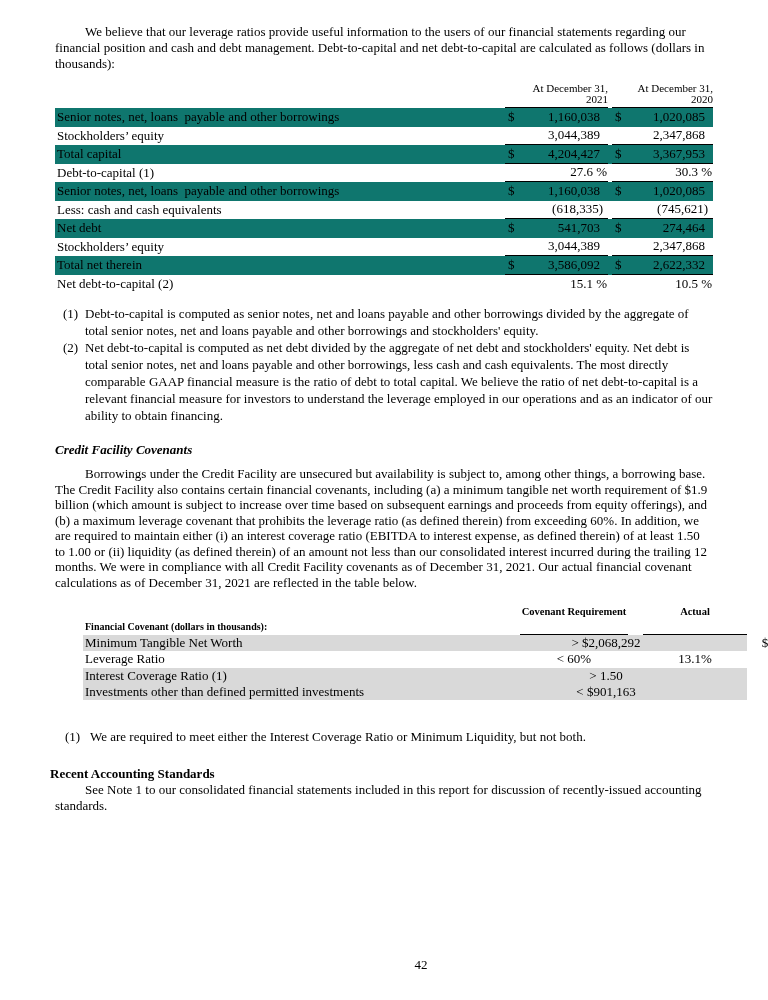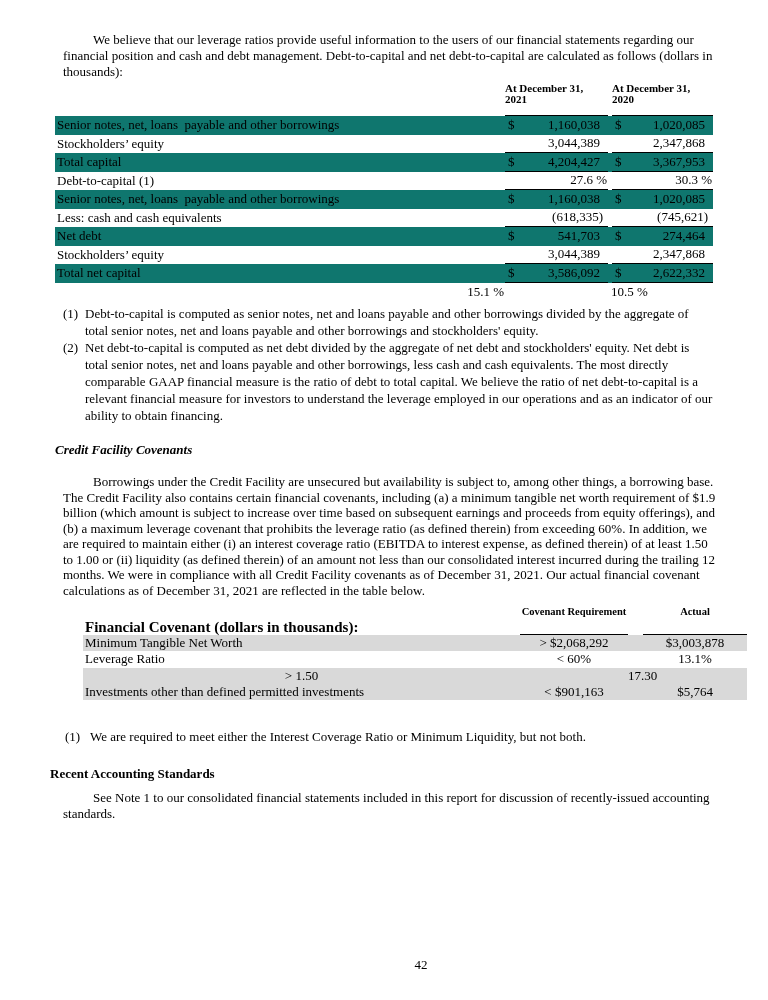--- a/index.html
+++ b/index.html
@@ -2,29 +2,29 @@
 <html><head>
 <meta charset="utf-8">
 <style>
   html,body { margin:0; padding:0; background:#fff; }
   .page {
     position:relative; width:768px; height:1000px; background:#ffffff;
     font-family:"Liberation Serif","DejaVu Serif",serif; color:#000;
     font-size:13px; overflow:hidden;
   }
   .abs { position:absolute; }
-  .para { left:55px; width:658px; line-height:16px; margin:8px; }
+  .para { left:55px; width:658px; line-height:16px; margin:0; }
   .indent { text-indent:30px; }
 
   
   .t1 { left:55px; top:83px; width:658px; }
   .t1-head, .t1-row { display:grid; grid-template-columns:450px 103px 4px 101px; }
   .t1-colh {
-    grid-column:auto; font-weight:bold; font-size:11px; line-height:11px;
-    text-align:left; border-bottom:1.5px solid #000; padding-bottom:10px;
+    grid-column:auto; font-weight:normal; font-size:11px; line-height:11px;
+    text-align:right; border-bottom:1.5px solid #000; padding-bottom:2px;
     align-self:end;
   }
   .t1-row { height:18.5px; align-items:center; box-sizing:border-box; }
   .t1-row.shaded { background:#0f766e; }
   .t1-label { padding-left:2px; white-space:pre; overflow:hidden; }
   .t1-val { display:flex; align-items:center; height:100%; box-sizing:border-box; }
   .t1-val.ul { border-bottom:1.5px solid #000; }
   .cur { padding-left:3px; }
   .num { flex:1; text-align:right; white-space:pre; }
   .num.amt { padding-right:8px; }
@@ -38,27 +38,27 @@
   .fn2 { position:relative; padding-left:35px; margin:0; line-height:16px; }
   .fn2 .fn-marker { left:10px; }
 
   .heading-bi { left:55px; font-weight:bold; font-style:italic; margin:0; }
   .heading-b  { left:38px; font-weight:bold; margin:12px; }
 
   
   .t2 { left:83px; top:606px; width:664px; }
   .t2-head, .t2-row { display:grid; grid-template-columns:437px 108px 15px 104px; }
   .t2-head { align-items:end; }
-  .t2-label-h { font-size:15px; font-weight:bold; line-height:12px; padding-bottom:2px; padding-left:2px; }
+  .t2-label-h { font-size:10px; font-weight:bold; line-height:12px; padding-bottom:2px; padding-left:2px; }
   .t2-colh {
     font-size:10.5px; font-weight:bold; line-height:12px; text-align:center;
     border-bottom:1.5px solid #000; padding-bottom:16px;
   }
   .t2-row { height:16.3px; align-items:center; }
-  .t2-row.shaded { background:#d9d9d9; }
+  .t2-row.shaded { background:#d9d9d9;gap:32px; }
   .t2-label { padding-left:2px; white-space:pre; overflow:hidden; }
   .t2-cell { text-align:center; white-space:pre; }
 
   .page-number { left:0; width:768px; text-align:center; margin:0; }
 </style>
 </head>
 <body>
 
 <div class="page">
 
@@ -168,32 +168,33 @@
             <div class="cur"></div>
             <div class="num amt">3,044,389</div>
           </div>
           <div></div>
           <div class="t1-val ul">
             <div class="cur"></div>
             <div class="num amt">2,347,868</div>
           </div>
         </div>
         <div class="t1-row shaded">
-          <div class="t1-label">Total net capital</div>
+          <div class="t1-label">Total net therein</div>
           <div class="t1-val ul">
             <div class="cur">$</div>
             <div class="num amt">3,586,092</div>
           </div>
           <div></div>
           <div class="t1-val ul">
             <div class="cur">$</div>
             <div class="num amt">2,622,332</div>
           </div>
         </div>
         <div class="t1-row">
+          <div class="t1-label">Net debt-to-capital (2)</div>
           <div class="t1-val">
             <div class="cur"></div>
             <div class="num pct">15.1 %</div>
           </div>
           <div></div>
           <div class="t1-val">
             <div class="cur"></div>
             <div class="num pct">10.5 %</div>
           </div>
         </div>
@@ -228,20 +229,21 @@
           <div></div>
           <div class="t2-cell">$3,003,878</div>
         </div>
         <div class="t2-row">
           <div class="t2-label">Leverage Ratio</div>
           <div class="t2-cell">&lt; 60%</div>
           <div></div>
           <div class="t2-cell">13.1%</div>
         </div>
         <div class="t2-row shaded">
+          <div class="t2-label">Interest Coverage Ratio (1)</div>
           <div class="t2-cell">&gt; 1.50</div>
           <div></div>
           <div class="t2-cell">17.30</div>
         </div>
         <div class="t2-row shaded">
           <div class="t2-label">Investments other than defined permitted investments</div>
           <div class="t2-cell">&lt; $901,163</div>
           <div></div>
           <div class="t2-cell">$5,764</div>
         </div>

